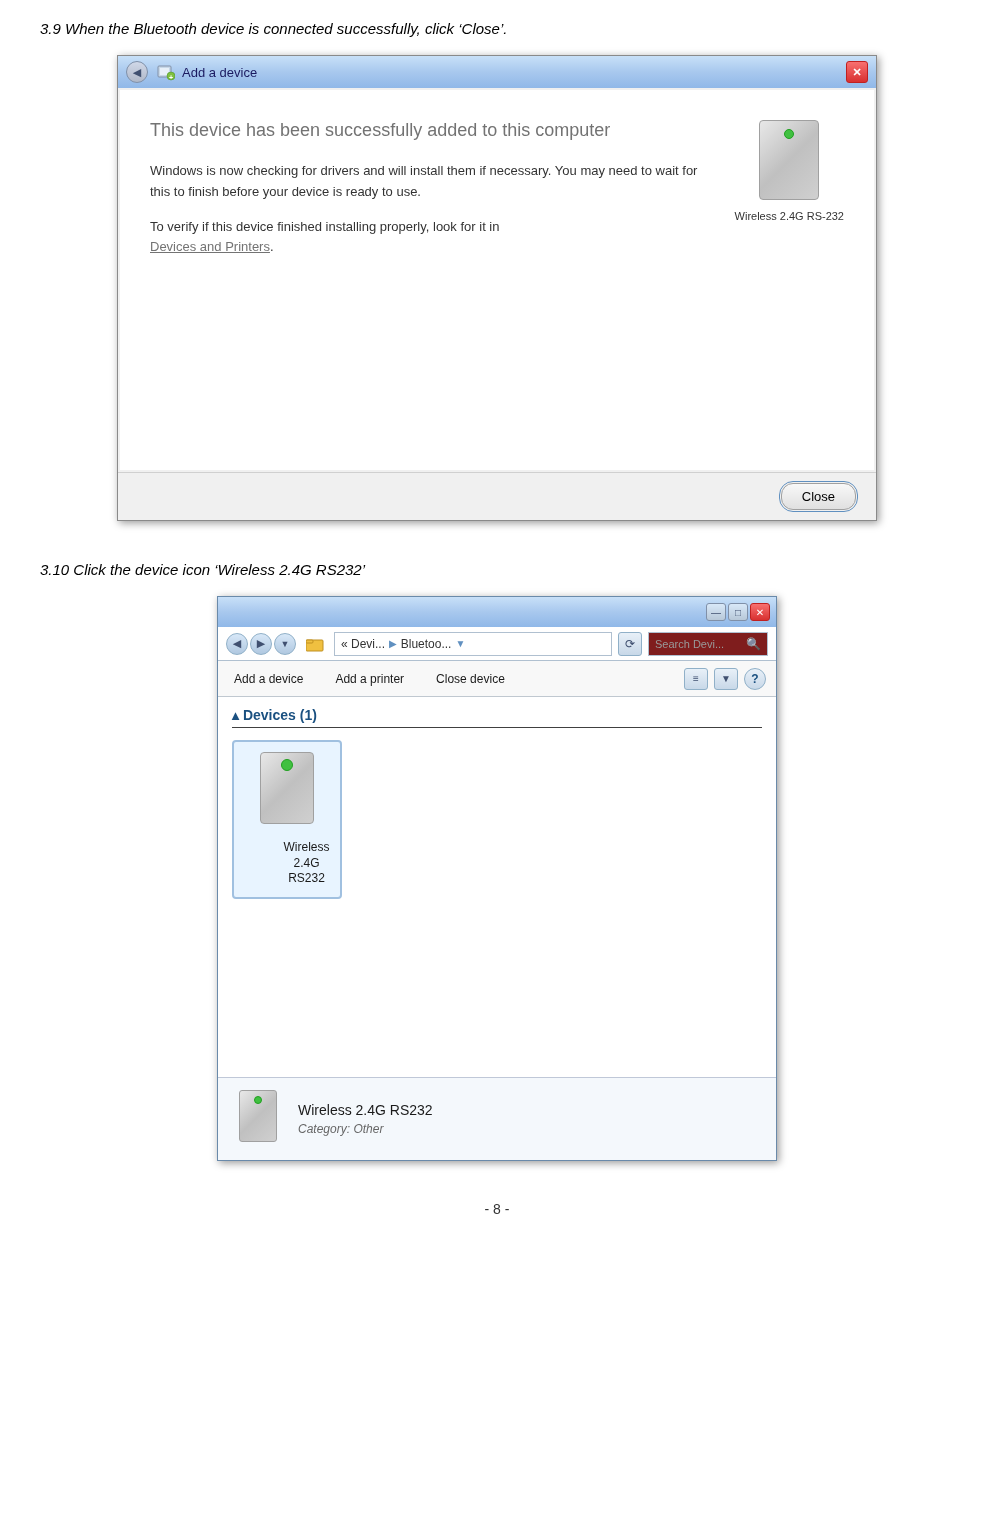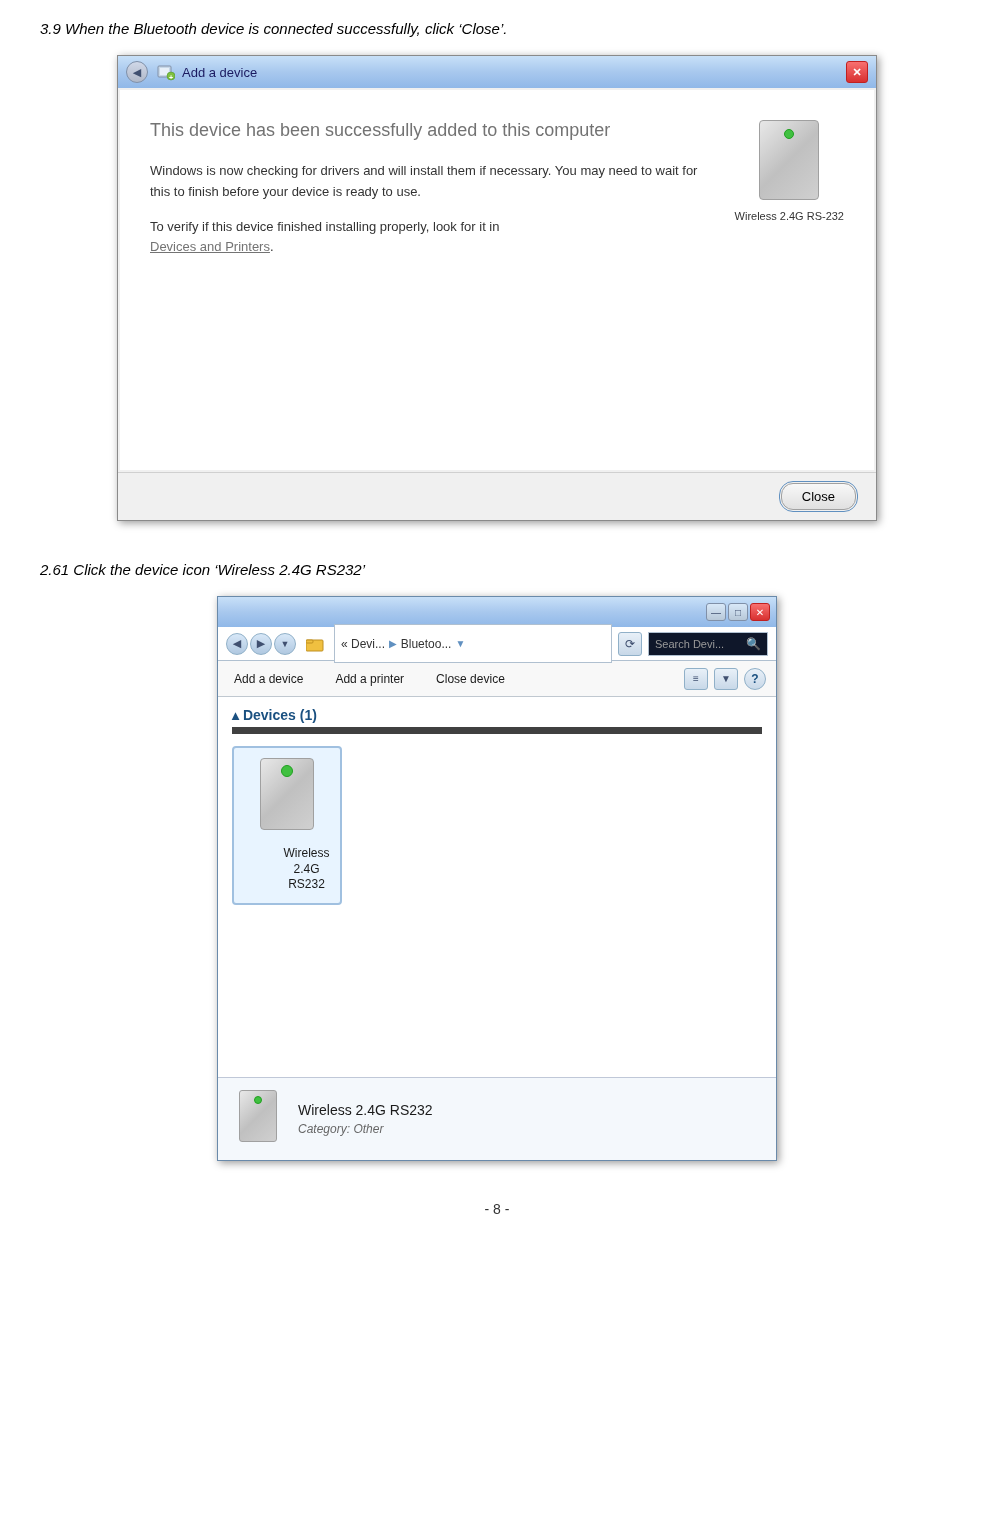--- a/index.html
+++ b/index.html
@@ -262,21 +262,21 @@
       justify-content: center;
       font-size: 11px;
       color: #405070;
       cursor: pointer;
     }
 
     .win2-breadcrumb {
       flex: 1;
       background: white;
       border: 1px solid #b0c0d0;
-      height: 39px;
+      height: 24px;
       display: flex;
       align-items: center;
       padding: 0 6px;
       font-size: 12px;
       color: #333;
       gap: 4px;
     }
 
     .breadcrumb-arrow {
       color: #6090c0;
@@ -293,21 +293,21 @@
       align-items: center;
       justify-content: center;
       font-size: 12px;
       color: #405070;
       cursor: pointer;
     }
 
     .win2-search {
       width: 120px;
       height: 24px;
-      background: #0f172a;
+      background: #7f1d1d;
       border: 1px solid #b0c0d0;
       display: flex;
       align-items: center;
       padding: 0 6px;
       gap: 4px;
     }
 
     .win2-search-text {
       font-size: 11px;
       color: #999;
@@ -373,21 +373,21 @@
       min-height: 380px;
       padding: 10px 14px;
     }
 
     .devices-section-header {
       display: flex;
       align-items: center;
       gap: 6px;
       margin-bottom: 12px;
       padding-bottom: 4px;
-      border-bottom: 7px solid #404040;
+      border-bottom: 1px solid #404040;
     }
 
     .devices-section-title {
       font-size: 14px;
       color: #1a5080;
       font-weight: bold;
     }
 
     .device-grid-item {
       display: inline-block;
@@ -545,21 +545,21 @@
         </p>
       </div>
     </div>
 
     <div class="dialog-footer">
       <button class="win-button">Close</button>
     </div>
   </div>
 </div>
 
-<p class="section-label-2" style="margin-bottom: 18px;">2.61 Click the device icon ‘Wireless 2.4G RS232’</p>
+<p class="section-label-2" style="margin-bottom: 18px;">3.10 Click the device icon ‘Wireless 2.4G RS232’</p>
 
 <div class="screenshot-container-2">
   <div class="win2-outer">
 
     <div class="win2-titlebar">
       <div class="win2-ctrl">—</div>
       <div class="win2-ctrl">□</div>
       <div class="win2-ctrl close">✕</div>
     </div>
 

